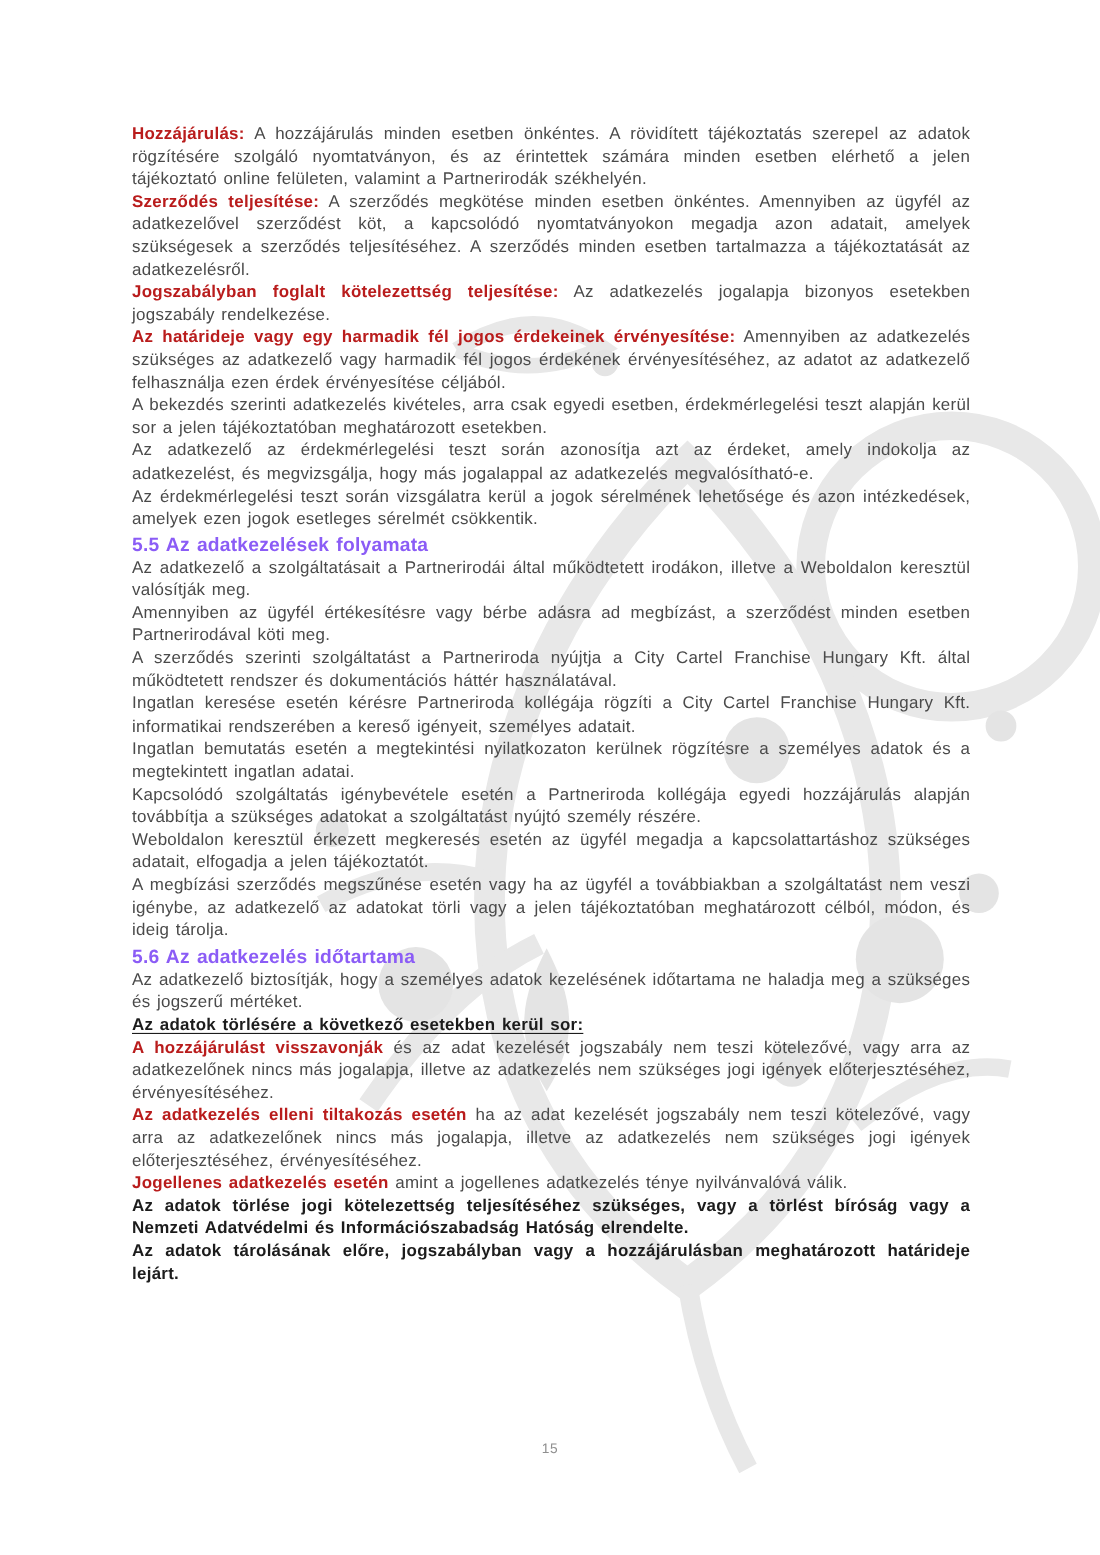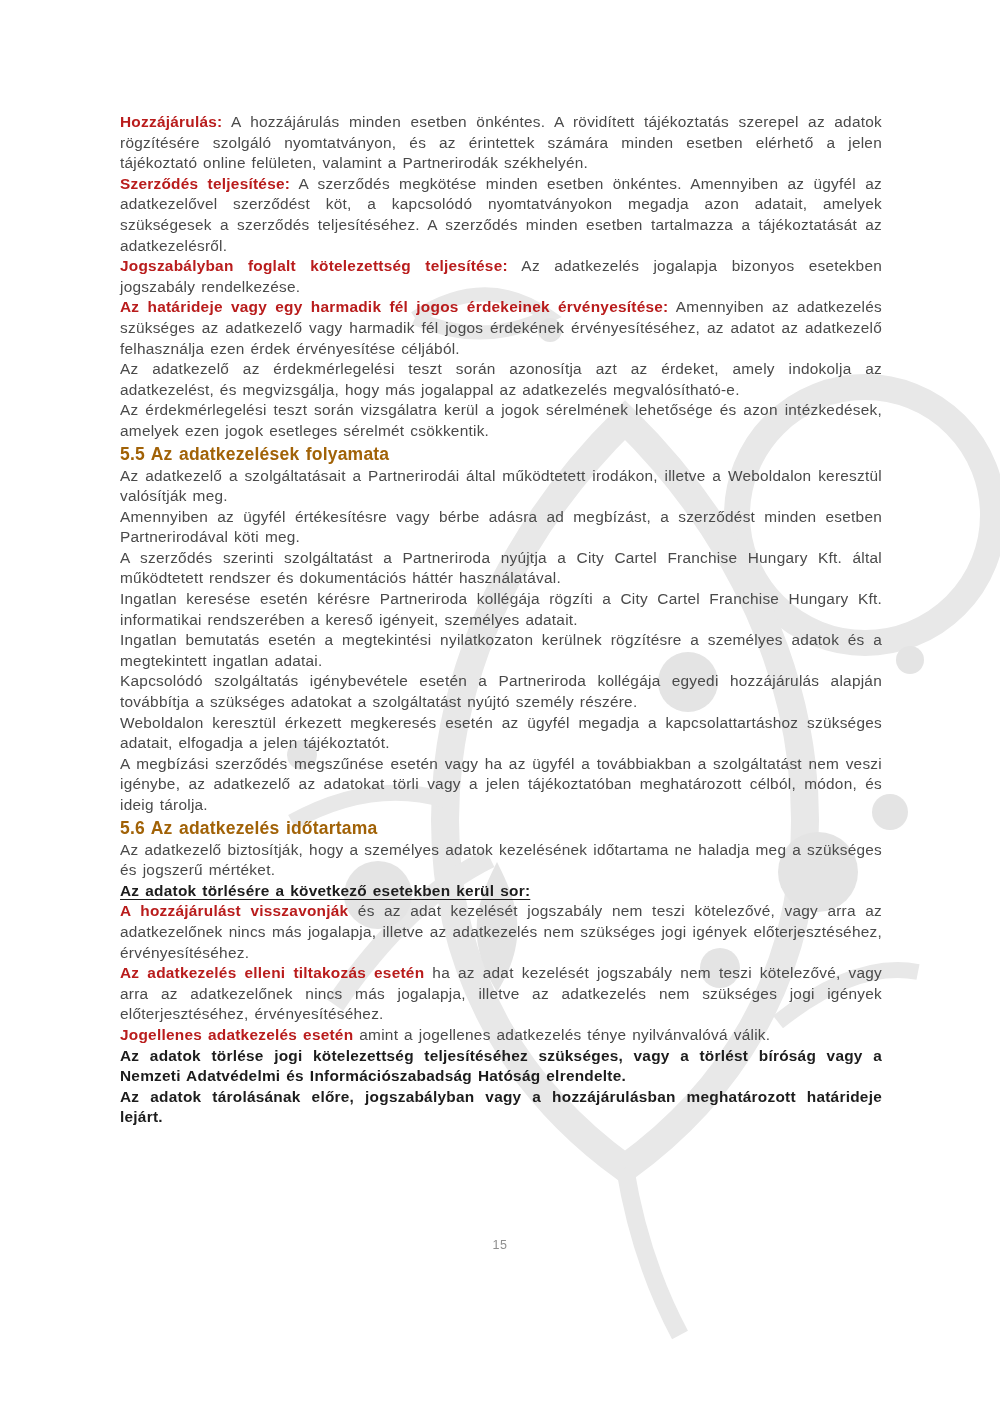--- a/index.html
+++ b/index.html
@@ -25,27 +25,27 @@
   }
   .content p { margin:0; }
   .hu {
     font-weight:700;
     color:#1c1c1c;
     text-decoration:underline;
     text-underline-offset:3px;
   }
   .lead { font-weight:700; color:#b91c1c; }
   .sec {
-    font-size:17.5px; font-weight:800; color:#a16207;
+    font-size:17.5px; font-weight:800; color:#8b5cf6;
     margin:12px 0 3px 0; line-height:24px; letter-spacing:0.2px;
     text-align:left;
   }
   .boldp { font-weight:700; color:#1c1c1c; }
   .footer {
-    position:absolute; top:1238px; left:0; width:100%;
+    position:absolute; top:1310px; left:0; width:100%;
     text-align:center; font-size:12.5px; color:#8f8f8f; z-index:2;
     font-family:"Liberation Sans", sans-serif;
     letter-spacing:0.5px;
   }
 </style>
 </head>
 <body>
 
 <div class="page">
 
@@ -76,20 +76,21 @@
 
 
     <p><strong class="lead">Hozzájárulás:</strong><span> A hozzájárulás minden esetben önkéntes.  A rövidített tájékoztatás szerepel az adatok rögzítésére szolgáló nyomtatványon, és az érintettek számára minden esetben elérhető a jelen tájékoztató online felületen, valamint a Partnerirodák székhelyén.</span></p>
 
     <p><strong class="lead">Szerződés teljesítése:</strong><span> A szerződés megkötése minden esetben önkéntes. Amennyiben az ügyfél az adatkezelővel szerződést köt, a kapcsolódó nyomtatványokon megadja azon adatait, amelyek szükségesek a szerződés teljesítéséhez. A szerződés minden esetben tartalmazza a tájékoztatását az adatkezelésről.</span></p>
 
     <p><strong class="lead">Jogszabályban foglalt kötelezettség teljesítése:</strong><span> Az adatkezelés jogalapja bizonyos esetekben jogszabály rendelkezése.</span></p>
 
     <p><strong class="lead">Az határideje vagy egy harmadik fél jogos érdekeinek érvényesítése:</strong><span> Amennyiben az adatkezelés szükséges az adatkezelő vagy harmadik fél jogos érdekének érvényesítéséhez, az adatot az adatkezelő felhasználja ezen érdek érvényesítése céljából.</span></p>
 
+    <p>A bekezdés szerinti adatkezelés kivételes, arra csak egyedi esetben, érdekmérlegelési teszt alapján kerül sor a jelen tájékoztatóban meghatározott esetekben.</p>
     <p>Az adatkezelő az érdekmérlegelési teszt során azonosítja azt az érdeket, amely indokolja az adatkezelést, és megvizsgálja, hogy más jogalappal az adatkezelés megvalósítható-e.</p>
     <p>Az érdekmérlegelési teszt során vizsgálatra kerül a jogok sérelmének lehetősége és azon intézkedések, amelyek ezen jogok esetleges sérelmét csökkentik.</p>
 
     <p class="sec">5.5 Az adatkezelések folyamata</p>
 
     <p>Az adatkezelő a szolgáltatásait a Partnerirodái által működtetett irodákon, illetve a Weboldalon keresztül valósítják meg.</p>
     <p>Amennyiben az ügyfél értékesítésre vagy bérbe adásra ad megbízást, a szerződést minden esetben Partnerirodával köti meg.</p>
     <p>A szerződés szerinti szolgáltatást a Partneriroda nyújtja a City Cartel Franchise Hungary Kft. által működtetett rendszer és dokumentációs háttér használatával.</p>
     <p>Ingatlan keresése esetén kérésre Partneriroda kollégája rögzíti a City Cartel Franchise Hungary Kft. informatikai rendszerében a kereső igényeit, személyes adatait.</p>
     <p>Ingatlan bemutatás esetén a megtekintési nyilatkozaton kerülnek rögzítésre a személyes adatok és a megtekintett ingatlan adatai.</p>

